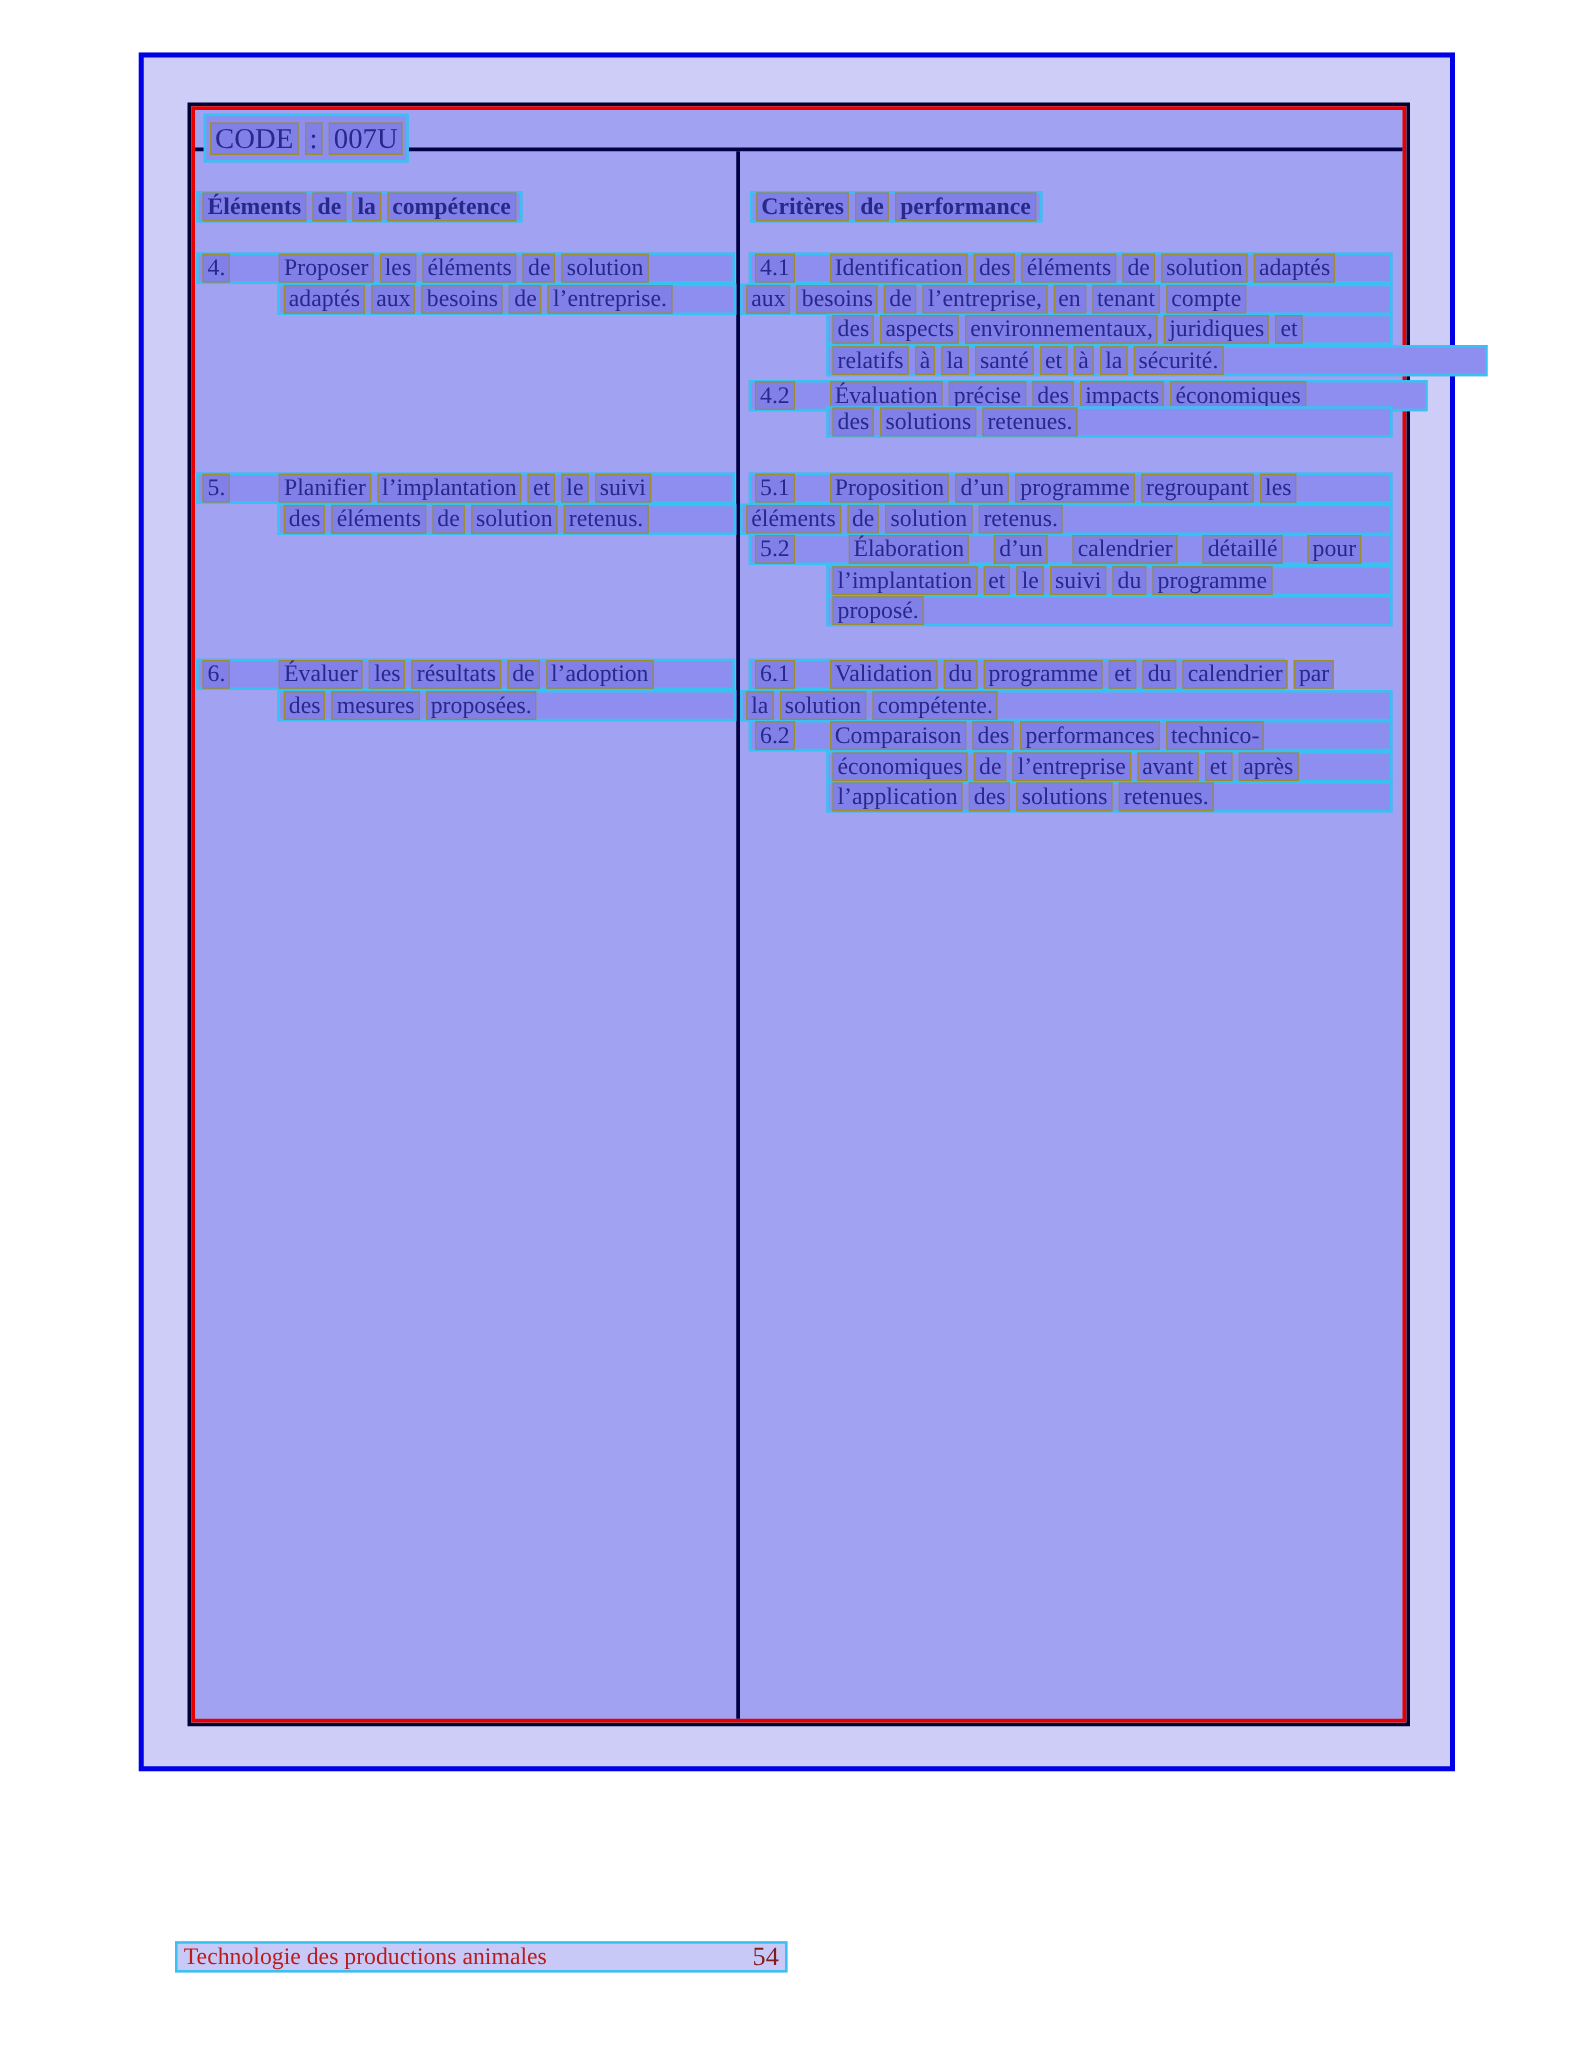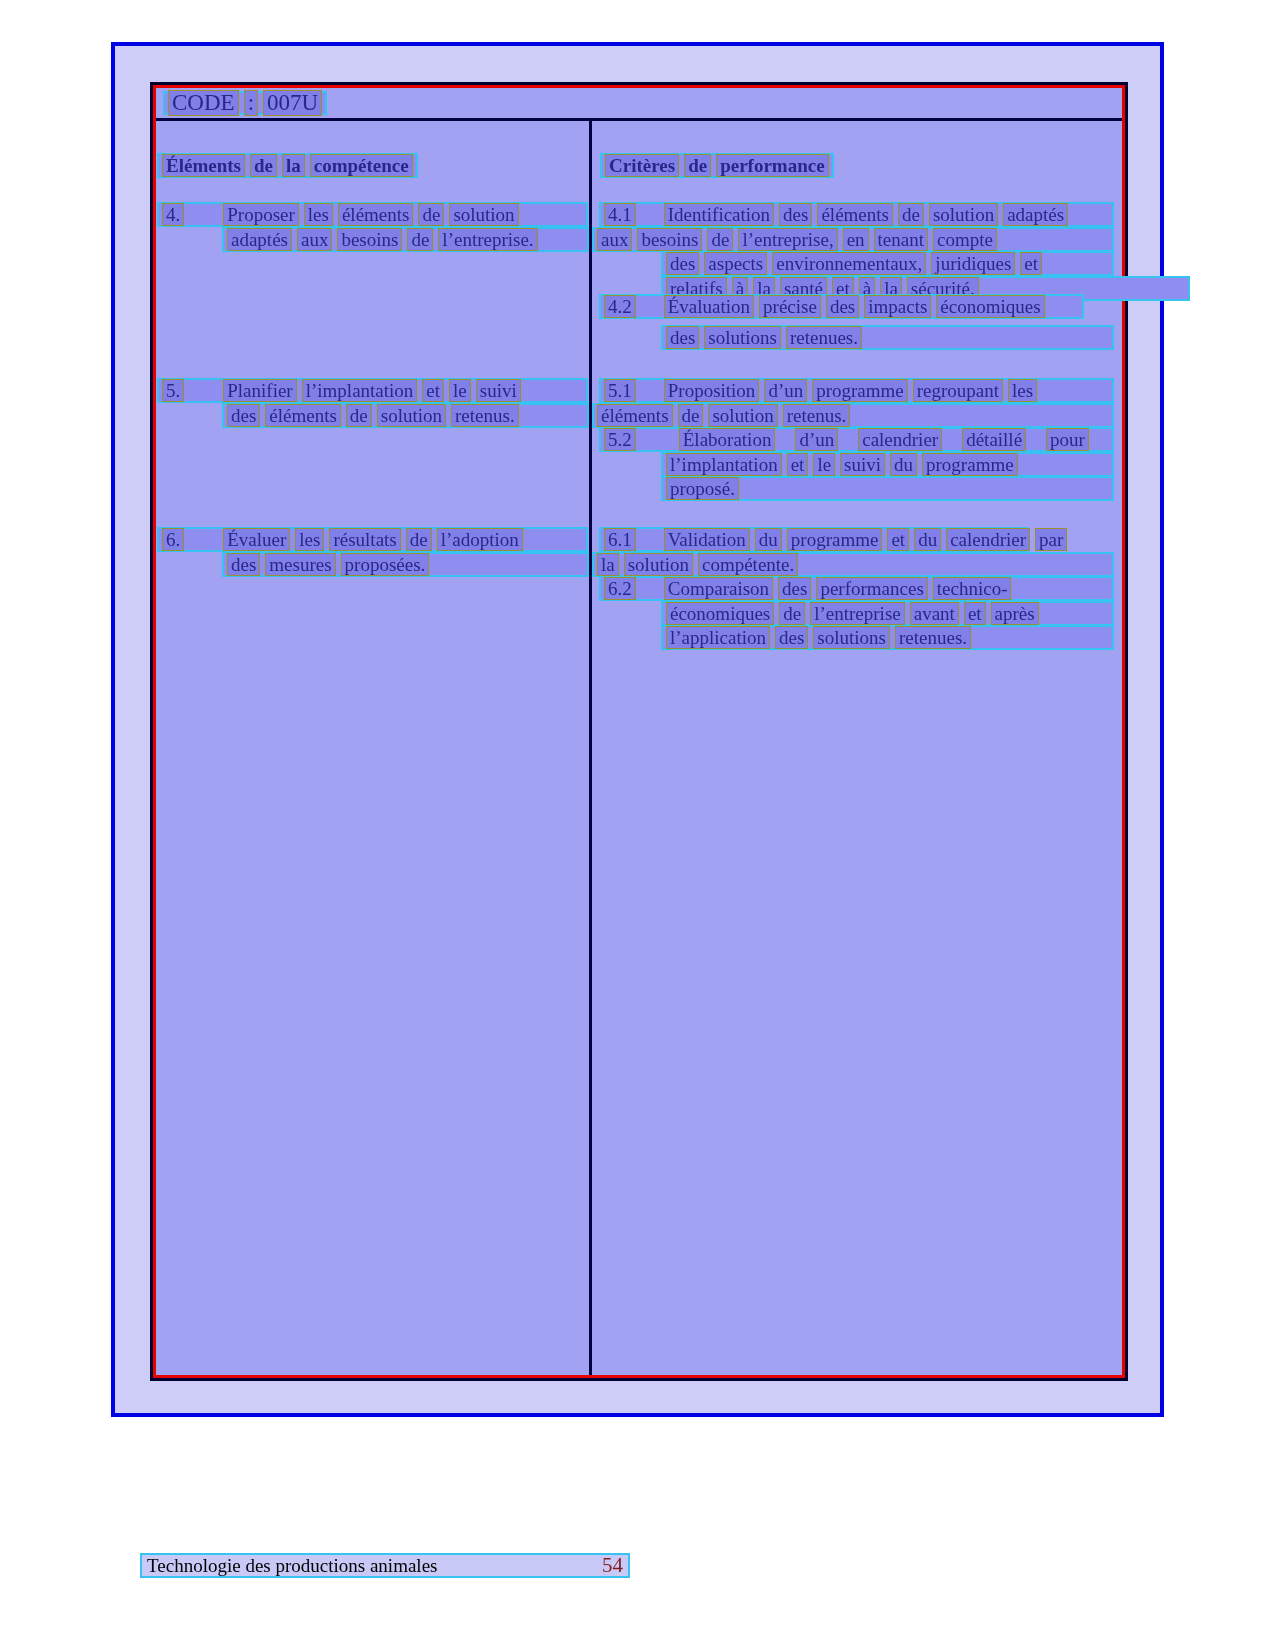--- a/index.html
+++ b/index.html
@@ -56,32 +56,32 @@
     border: 1px solid #9a8e2e;
     background: #8080e8;
     color: #28288a;
     font-size: 19px;
     line-height: 21px;
     padding: 0 3px;
     margin: -2px 0;
     white-space: pre;
   }
   .line-band.bold .word { font-weight: bold; }
-  .line-band.code { height: 24px; }
+  .line-band.code { height: 39px; }
   .line-band.code .word { font-size: 23px; line-height: 24px; }
   .footer-band {
     position: absolute; left: 140px; top: 1553px;
     width: 490px; height: 25px;
     box-sizing: border-box;
     border: 2px solid #38c2f2;
     background: #c9c9f7;
     display: flex; justify-content: space-between; align-items: center;
     padding: 0 5px;
   }
-  .footer-title { font-size: 19px; color: #000000; }
+  .footer-title { font-size: 19px; color: #b91c1c; }
   .footer-page  { font-size: 21px; color: #7f1d1d; }
 </style>
 </head>
 <body>
 
 <div class="page">
   <div class="doc-frame">
     <div class="table-frame">
       <div class="table-red" id="table">
         <div class="row-divider"></div>
@@ -173,21 +173,21 @@
           <div class="line-band" style="left: 505px; top: 187.5px; width: 529px;">
             <span class="word">relatifs</span>
             <span class="word">à</span>
             <span class="word">la</span>
             <span class="word">santé</span>
             <span class="word">et</span>
             <span class="word">à</span>
             <span class="word">la</span>
             <span class="word">sécurité.</span>
           </div>
-          <div class="line-band" style="left: 443px; top: 206px; width: 485px;">
+          <div class="line-band" style="left: 443px; top: 216px; width: 543px;">
             <span class="word" style="margin-right: 23px;">4.2</span>
             <span class="word">Évaluation</span>
             <span class="word">précise</span>
             <span class="word">des</span>
             <span class="word">impacts</span>
             <span class="word">économiques</span>
           </div>
           <div class="line-band" style="left: 505px; top: 236.5px; width: 453px;">
             <span class="word">des</span>
             <span class="word">solutions</span>

